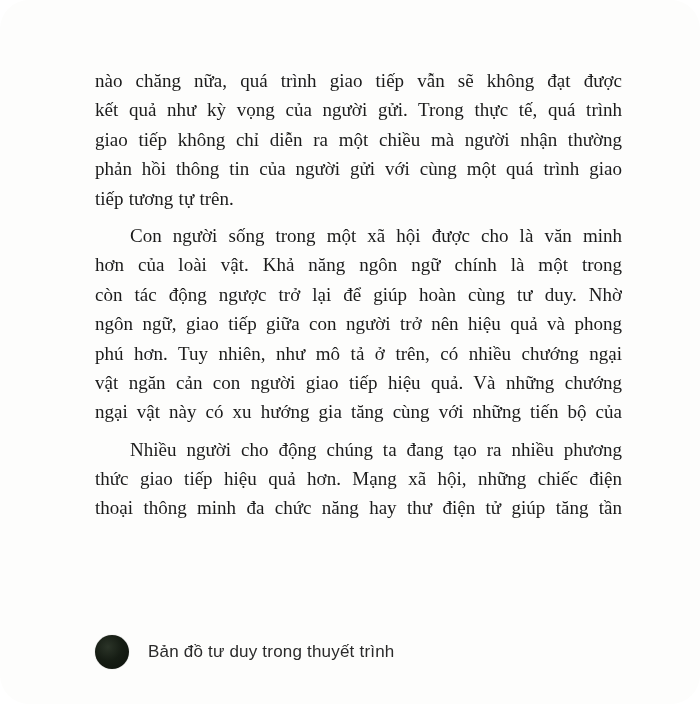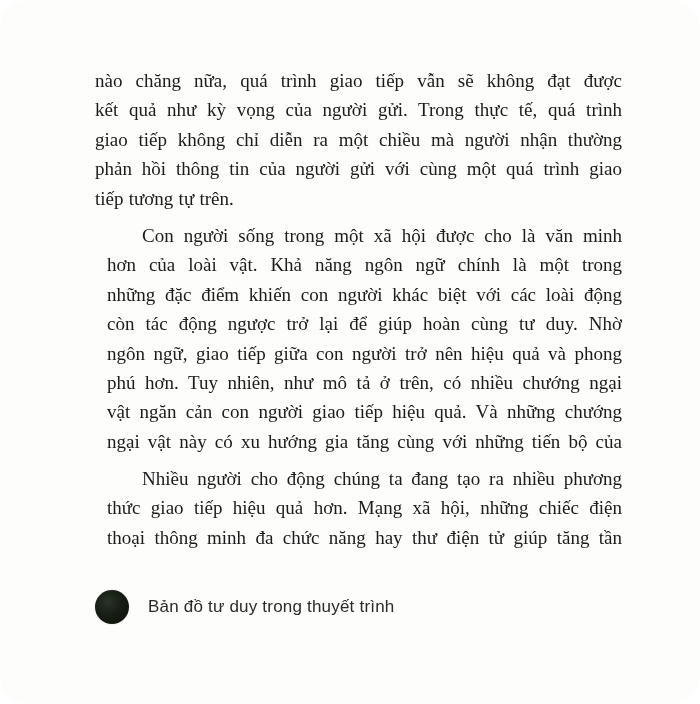--- a/index.html
+++ b/index.html
@@ -18,39 +18,39 @@
   }
   .text-block {
     position: absolute;
     left: 95px;
     top: 66px;
     width: 527px;
     color: #1b1b1b;
     font-size: 19px;
   }
   .para { margin: 0; padding: 0; }
-  .para + .para { margin-top: 8px; margin-left: 12px; }
+  .para + .para { margin-top: 8px; }
   .line {
     height: 29.4px;
     line-height: 29.4px;
     text-align: justify;
     text-align-last: justify;
     overflow: hidden;
     word-spacing: 0.5px;
   }
   .line.no-justify-last {
     text-align-last: left;
   }
   .para.indent .line:first-child {
     text-indent: 35px;
   }
   .footer {
     position: absolute;
     left: 95px;
-    top: 590px;
+    top: 635px;
     display: flex;
     align-items: center;
     gap: 19px;
   }
   .footer-dot {
     width: 34px;
     height: 34px;
     border-radius: 50%;
     background: radial-gradient(circle at 38% 35%, #2b3428 0%, #161d14 45%, #0c100b 100%);
     box-shadow: 0 0 1px 0 rgba(0,0,0,0.4);
@@ -71,21 +71,20 @@
       <div class="para">
         <div class="line">nào chăng nữa, quá trình giao tiếp vẫn sẽ không đạt được</div>
         <div class="line">kết quả như kỳ vọng của người gửi. Trong thực tế, quá trình</div>
         <div class="line">giao tiếp không chỉ diễn ra một chiều mà người nhận thường</div>
         <div class="line">phản hồi thông tin của người gửi với cùng một quá trình giao</div>
         <div class="line no-justify-last">tiếp tương tự trên.</div>
       </div>
       <div class="para indent">
         <div class="line">Con người sống trong một xã hội được cho là văn minh</div>
         <div class="line">hơn của loài vật. Khả năng ngôn ngữ chính là một trong</div>
-        <div class="line">những đặc điểm khiến con người khác biệt với các loài động</div>
         <div class="line">còn tác động ngược trở lại để giúp hoàn cùng tư duy. Nhờ</div>
         <div class="line">ngôn ngữ, giao tiếp giữa con người trở nên hiệu quả và phong</div>
         <div class="line">phú hơn. Tuy nhiên, như mô tả ở trên, có nhiều chướng ngại</div>
         <div class="line">vật ngăn cản con người giao tiếp hiệu quả. Và những chướng</div>
         <div class="line">ngại vật này có xu hướng gia tăng cùng với những tiến bộ của</div>
       </div>
       <div class="para indent">
         <div class="line">Nhiều người cho động chúng ta đang tạo ra nhiều phương</div>
         <div class="line">thức giao tiếp hiệu quả hơn. Mạng xã hội, những chiếc điện</div>
         <div class="line">thoại thông minh đa chức năng hay thư điện tử giúp tăng tần</div>

